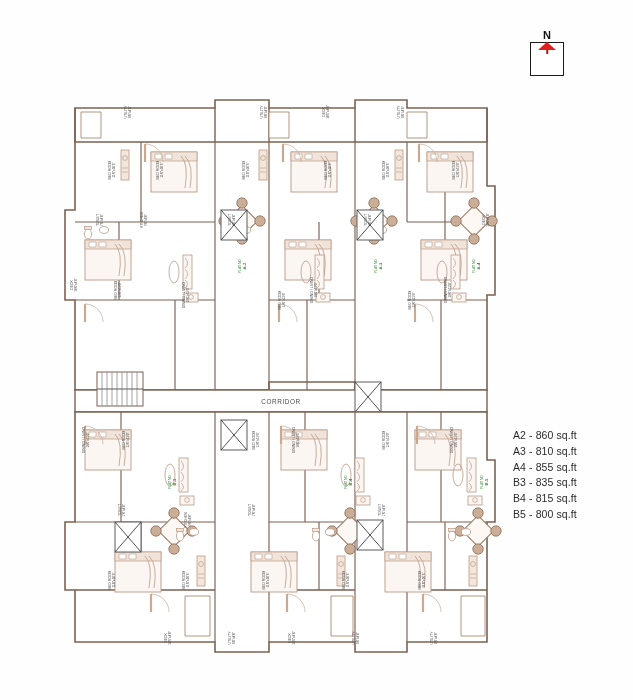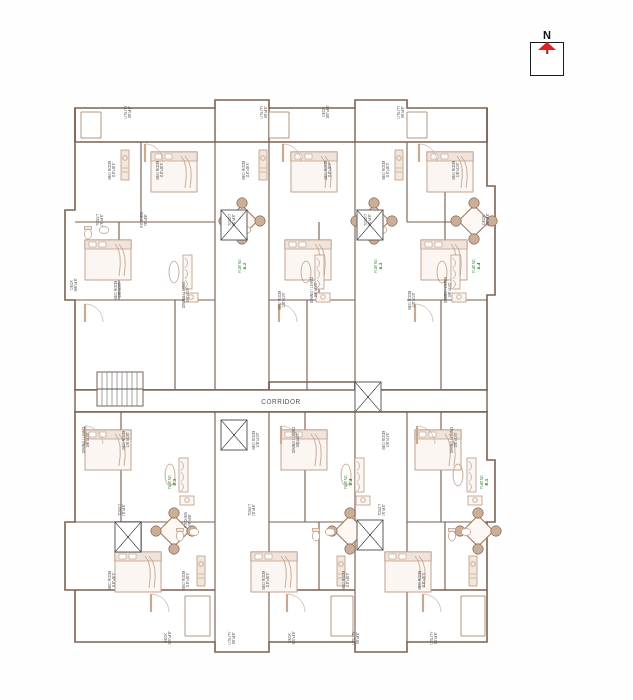--- a/index.html
+++ b/index.html
@@ -36,20 +36,28 @@
 <body>
 
 <div class="page">
 
   <div id="north-indicator">
     <span class="nletter">N</span>
     <span class="needle"></span>
     <span class="arrowhead"></span>
   </div>
 
+  <div id="area-legend">
+    <div class="legend-row">A2 - 860 sq.ft</div>
+    <div class="legend-row">A3 - 810 sq.ft</div>
+    <div class="legend-row">A4 - 855 sq.ft</div>
+    <div class="legend-row">B3 - 835 sq.ft</div>
+    <div class="legend-row">B4 - 815 sq.ft</div>
+    <div class="legend-row">B5 - 800 sq.ft</div>
+  </div>
 
   <div id="floor-plan">
     <svg id="plan-svg" width="450" height="570" viewBox="0 0 450 570" xmlns="http://www.w3.org/2000/svg">
       <defs>
         <g id="bed-unit">
           <rect x="0" y="0" width="46" height="40" fill="#fbf6f2" stroke="#b99a86" stroke-width="0.9"></rect>
           <rect x="0" y="0" width="46" height="9" fill="#f0e4da" stroke="#b99a86" stroke-width="0.7"></rect>
           <path d="M4 2 h7 v5 h-7 z M14 2 h7 v5 h-7 z" fill="#fff" stroke="#b99a86" stroke-width="0.6"></path>
           <path d="M30 4 q8 8 4 32" fill="none" stroke="#b99a86" stroke-width="0.8"></path>
           <path d="M34 4 q9 9 5 32" fill="none" stroke="#b99a86" stroke-width="0.8"></path>

